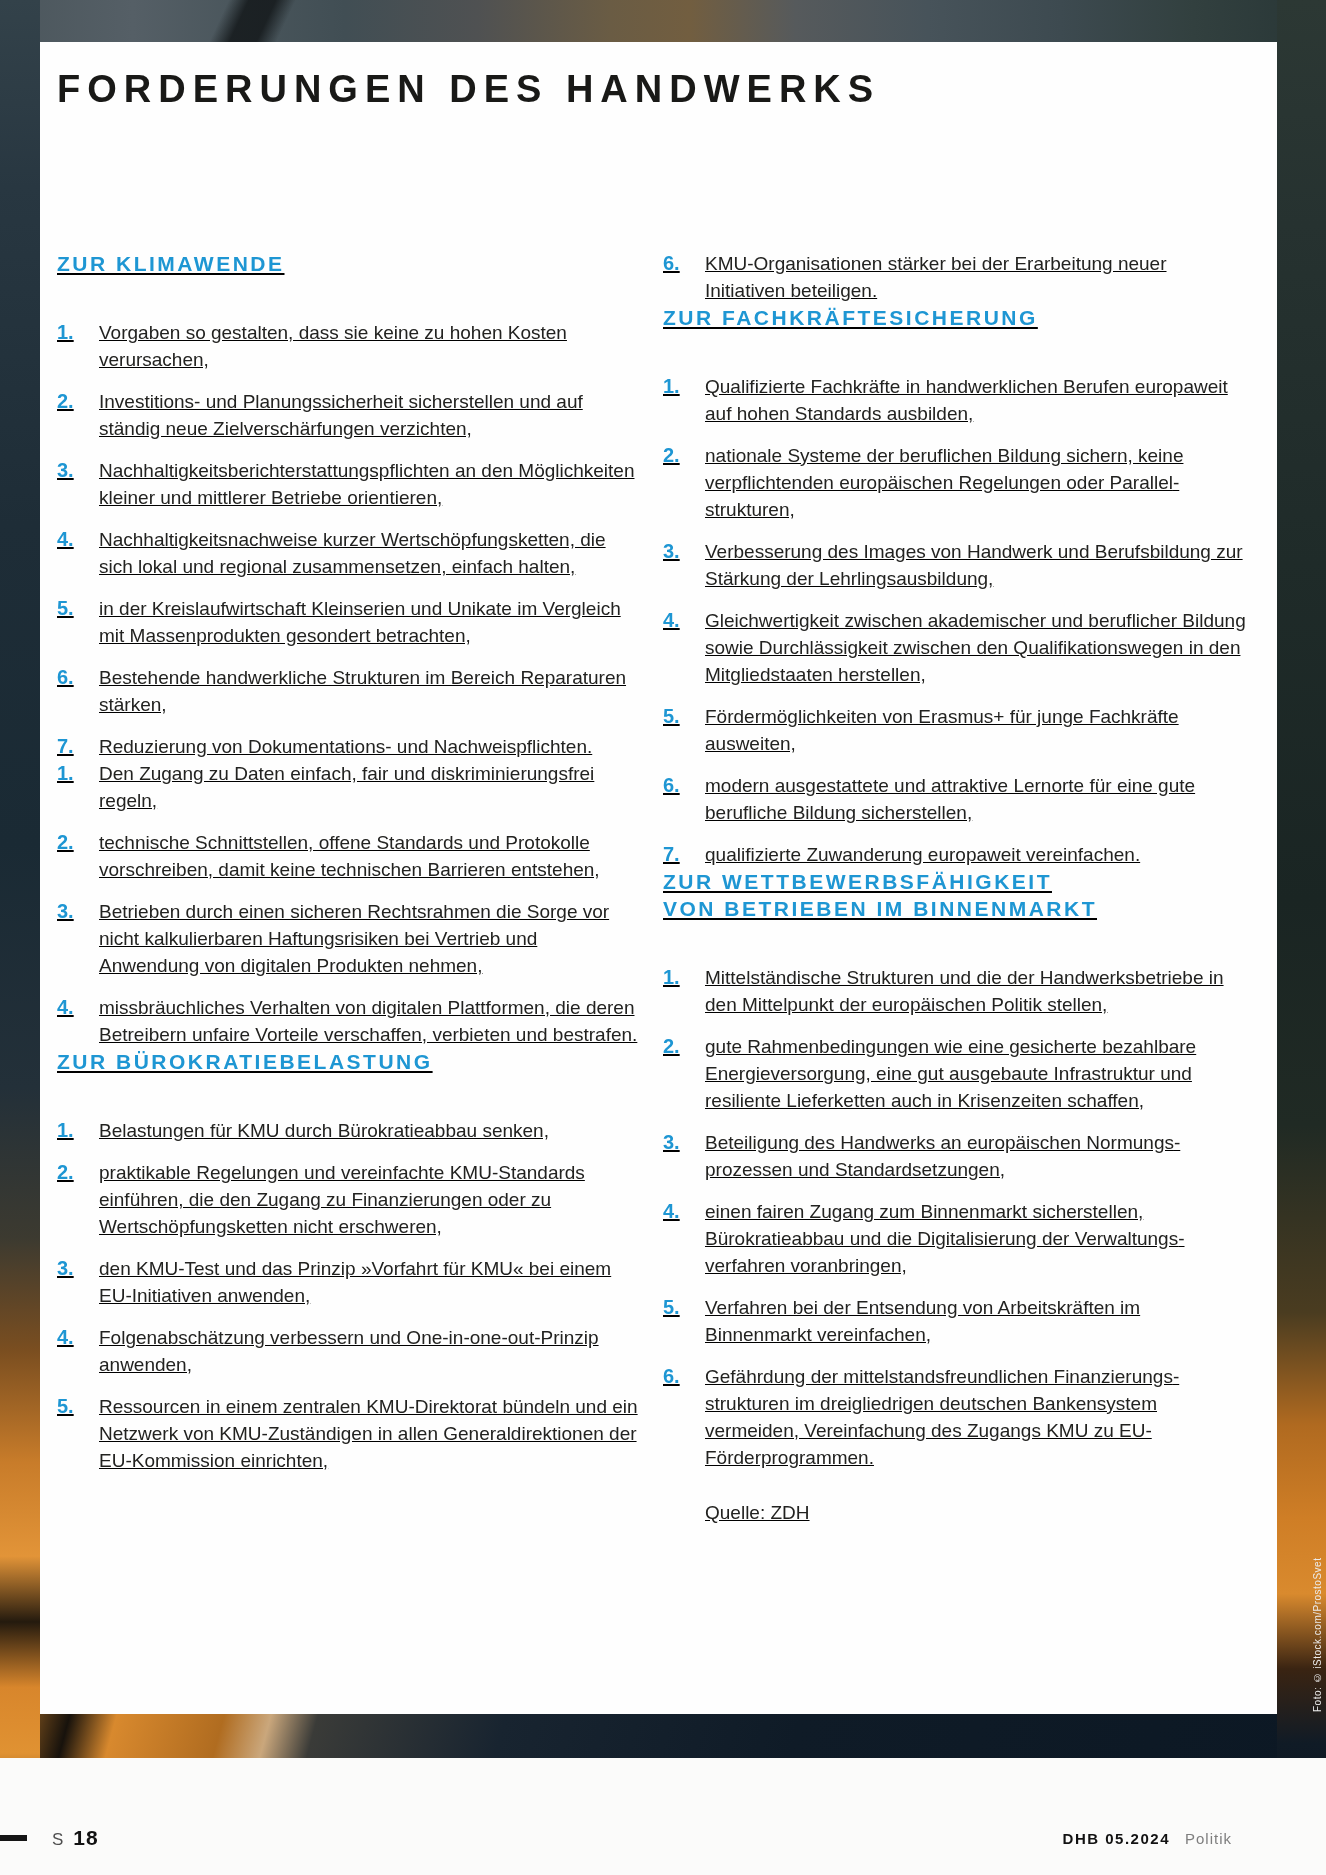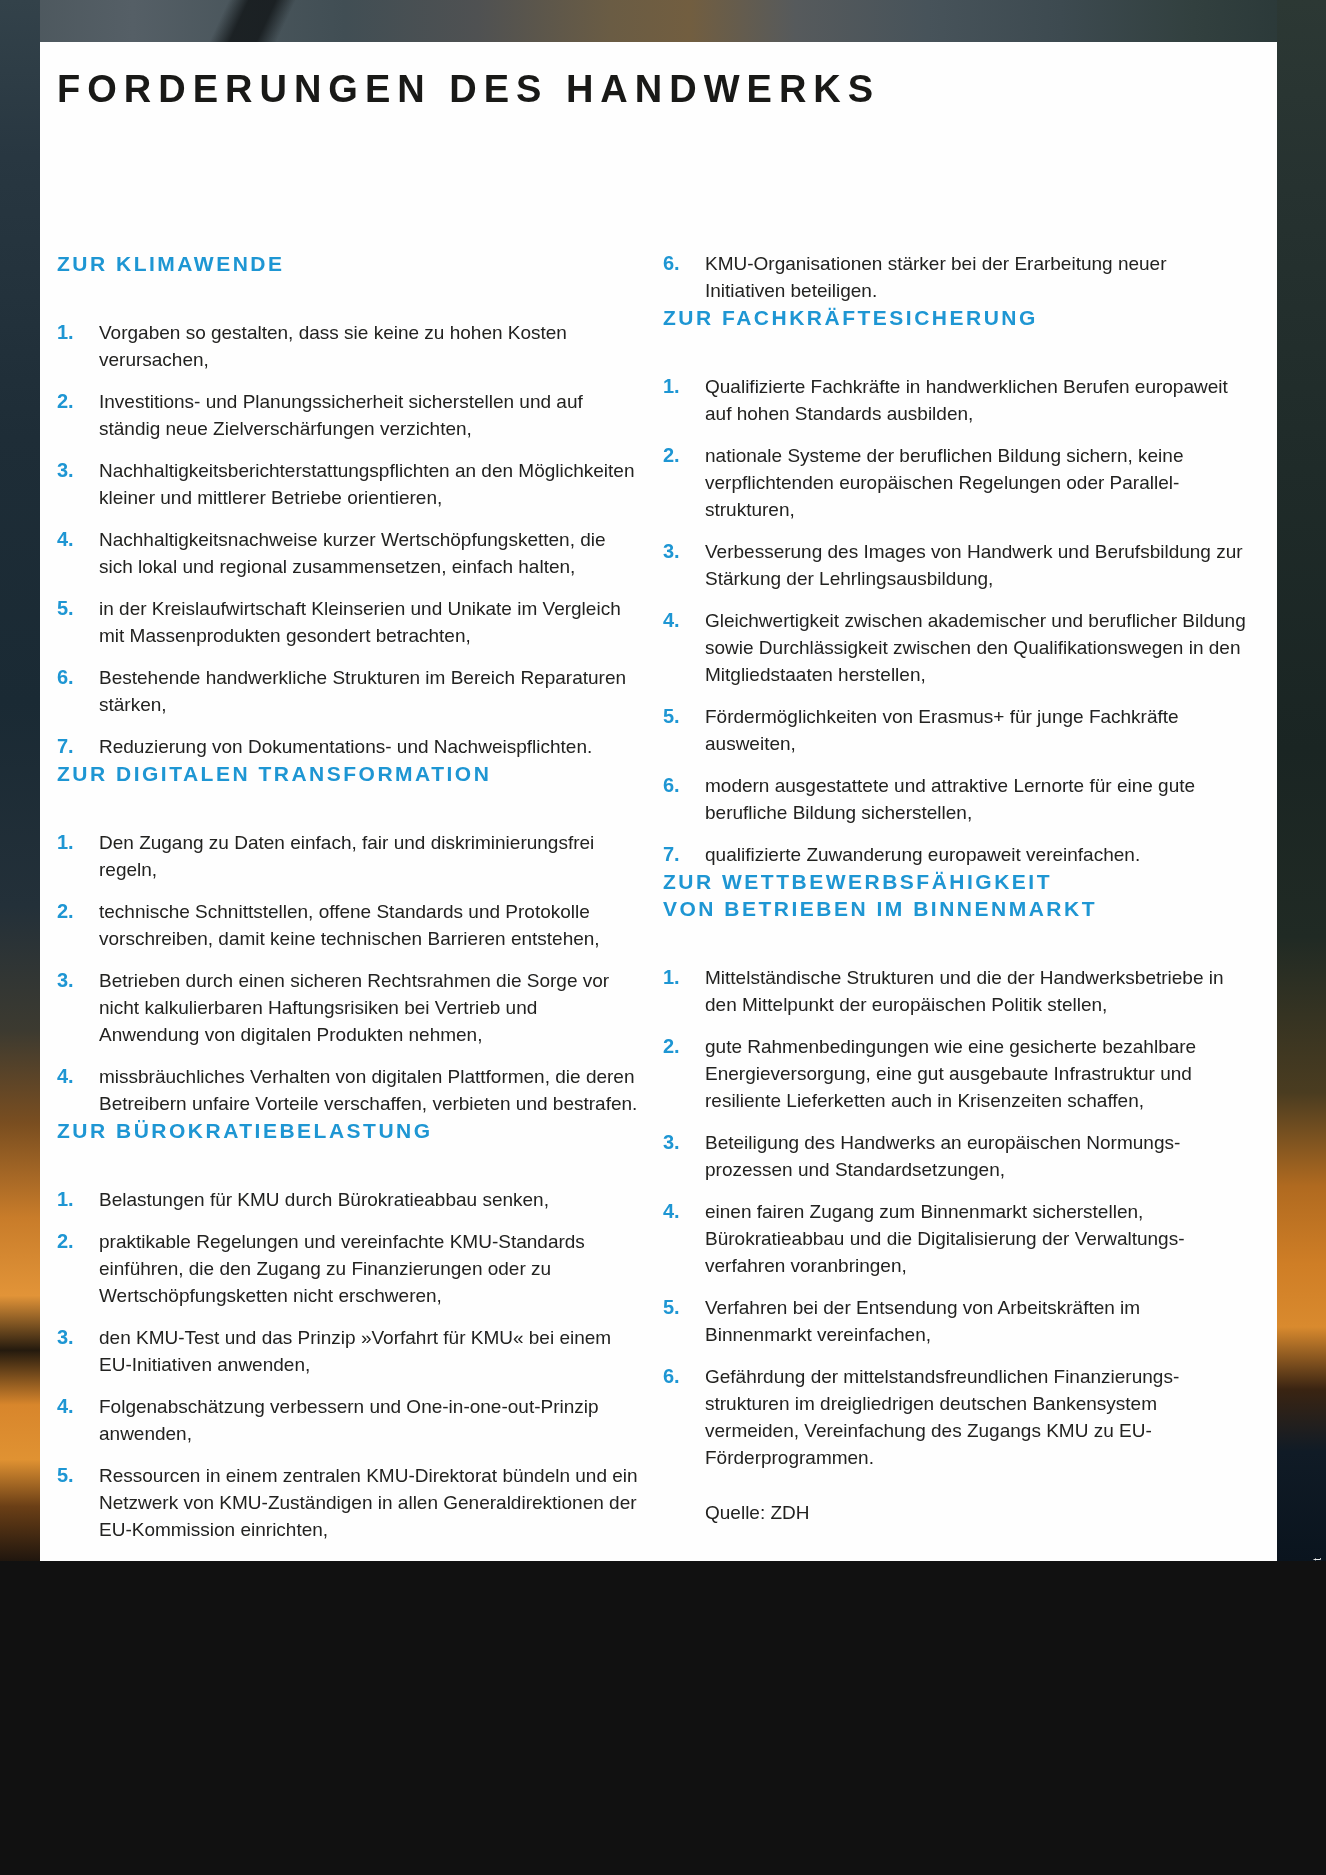--- a/index.html
+++ b/index.html
@@ -1,37 +1,37 @@
 <!DOCTYPE html>
 <html lang="de"><head>
 <meta charset="utf-8">
 <style>
   html,body{margin:0;padding:0;}
   body{font-family:"Liberation Sans",sans-serif;background:#111;}
-  .page{position:relative;width:1326px;height:1561px;overflow:hidden;background:#0369a1;}
+  .page{position:relative;width:1326px;height:1875px;overflow:hidden;background:#0369a1;}
 
   
   .photo-bg{position:absolute;inset:0;
     background:linear-gradient(180deg,#37454c 0%,#243640 10%,#1b2c38 30%,#182833 55%,#1d2a30 72%,#3c3a2c 82%,#8a5a24 89%,#c8791f 93%,#5a3415 97%,#0f1a24 100%);}
   .top-strip{position:absolute;left:0;top:0;right:0;height:42px;
     background:
       linear-gradient(115deg,rgba(0,0,0,0) 17%,rgba(16,20,22,.8) 18.5%,rgba(16,20,22,.8) 20.5%,rgba(0,0,0,0) 22%),
       linear-gradient(90deg,#4b565c 0%,#555f66 10%,#4a565c 18%,#414e54 26%,#4f5152 36%,#6a5c44 46%,#725e40 52%,#565a5c 60%,#47535a 70%,#3d4a50 80%,#32403f 90%,#283636 100%);}
   .left-strip{position:absolute;left:0;top:0;bottom:0;width:40px;
     background:linear-gradient(180deg,#33424a 0%,#283741 10%,#1e2d37 28%,#1a2a34 45%,#233039 58%,#3c3a30 66%,#7a4e20 72%,#c87c2a 78%,#e29438 83%,#241a0e 86.5%,#d8862c 90%,#e09232 93.5%,#6b3f16 96.5%,#20160e 100%);}
   .right-strip{position:absolute;right:0;top:0;bottom:0;width:49px;
     background:linear-gradient(180deg,#2c3834 0%,#263230 12%,#1f2b29 30%,#1a2523 48%,#202a24 60%,#4a3c20 70%,#b06a20 76%,#cf7e26 81%,#d98a2e 85%,#3a2412 89%,#101b26 93%,#0a141e 100%);}
   .bottom-band{position:absolute;left:0;right:0;top:1700px;height:60px;
     background:linear-gradient(105deg,#c87f2a 0%,#17120c 5.5%,#d8892e 9%,#b06c20 17%,#caa77c 20.5%,#3a3b38 24%,#182430 38%,#0f1b27 60%,#0c1824 100%);}
 
   
   .panel{position:absolute;left:40px;top:42px;width:1237px;height:1672px;background:#fefefe;}
   .page-title{margin:28px 0 0 17px;font-size:38px;font-weight:700;letter-spacing:7px;
     color:#191917;line-height:1;}
-  .cols{position:absolute;left:17px;right:30px;top:208px;display:flex;gap:22px;}
+  .cols{position:absolute;left:17px;right:30px;top:208px;display:flex;gap:22px;text-decoration:underline;}
   .col{flex:1;min-width:0;}
   .section{margin:0;}
   .section + .section{}
   .sec-heading{color:#1e96d3;font-size:21px;font-weight:700;letter-spacing:2.5px;
     line-height:27px;margin:0 0 42px 0;white-space:pre-line;}
   .item{display:flex;margin:0 0 15px 0;}
   .item:last-child{margin-bottom:0;}
   .num{flex:0 0 42px;color:#1e96d3;font-weight:700;font-size:20px;line-height:27px;}
   .txt{flex:1;color:#222220;font-size:19px;line-height:27px;}
   .source-note{margin-top:28px;padding-left:42px;color:#222220;font-size:19px;line-height:27px;}
@@ -93,21 +93,20 @@
               <div class="item">
                 <span class="num">6.</span>
                 <span class="txt">Bestehende handwerkliche Strukturen im Bereich Reparaturen stärken,</span>
               </div>
               <div class="item">
                 <span class="num">7.</span>
                 <span class="txt">Reduzierung von Dokumentations- und Nachweispflichten.</span>
               </div>
             </section>
             <section class="section">
-              <div class="sec-heading">ZUR DIGITALEN TRANSFORMATION</div>
               <div class="item">
                 <span class="num">1.</span>
                 <span class="txt">Den Zugang zu Daten einfach, fair und diskriminierungsfrei regeln,</span>
               </div>
               <div class="item">
                 <span class="num">2.</span>
                 <span class="txt">technische Schnittstellen, offene Standards und Protokolle vorschreiben, damit keine technischen Barrieren entstehen,</span>
               </div>
               <div class="item">
                 <span class="num">3.</span>

